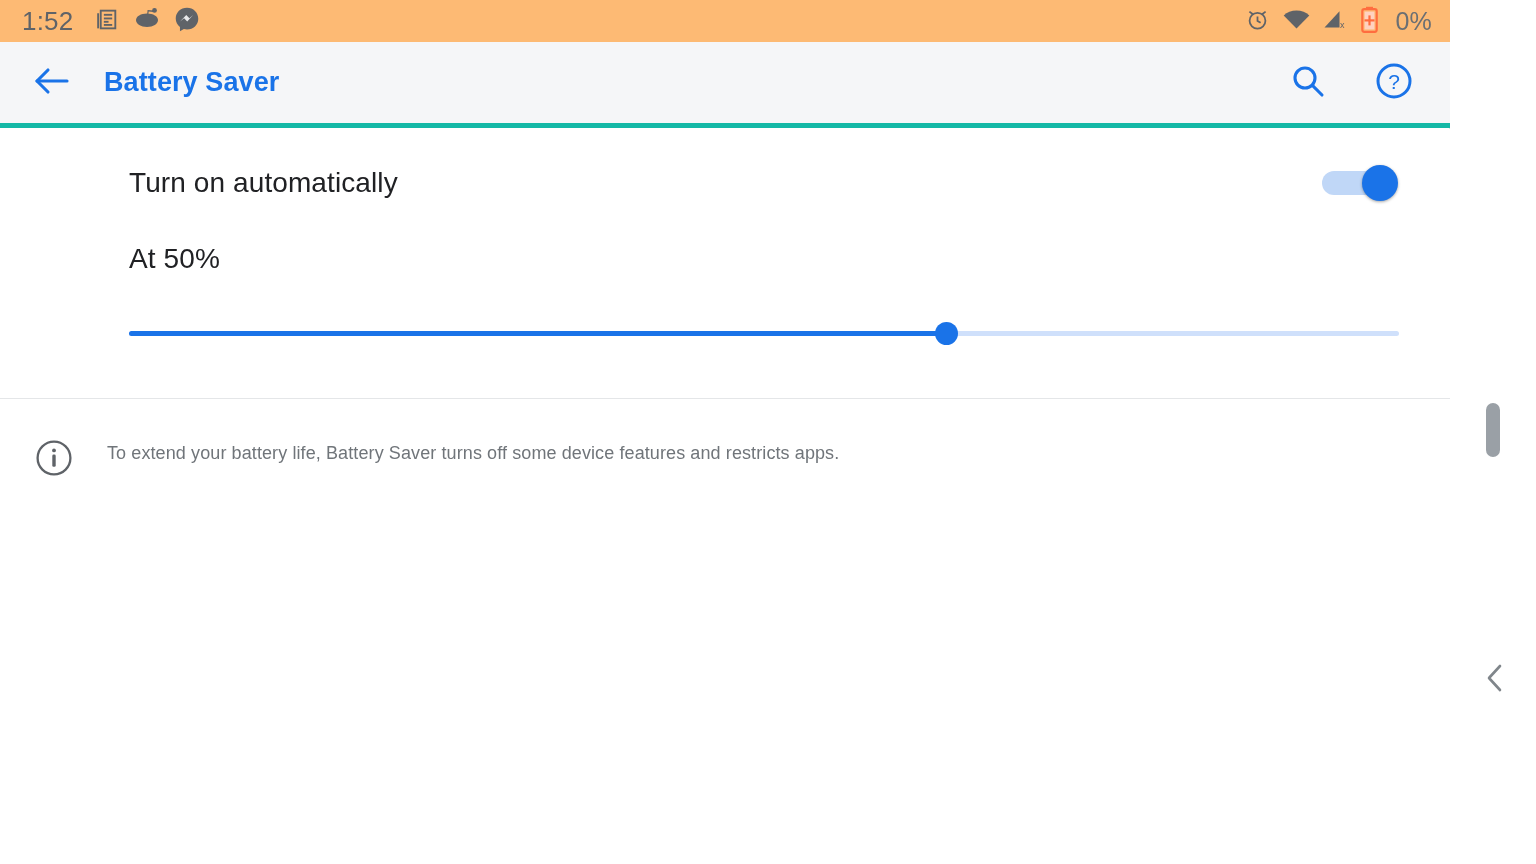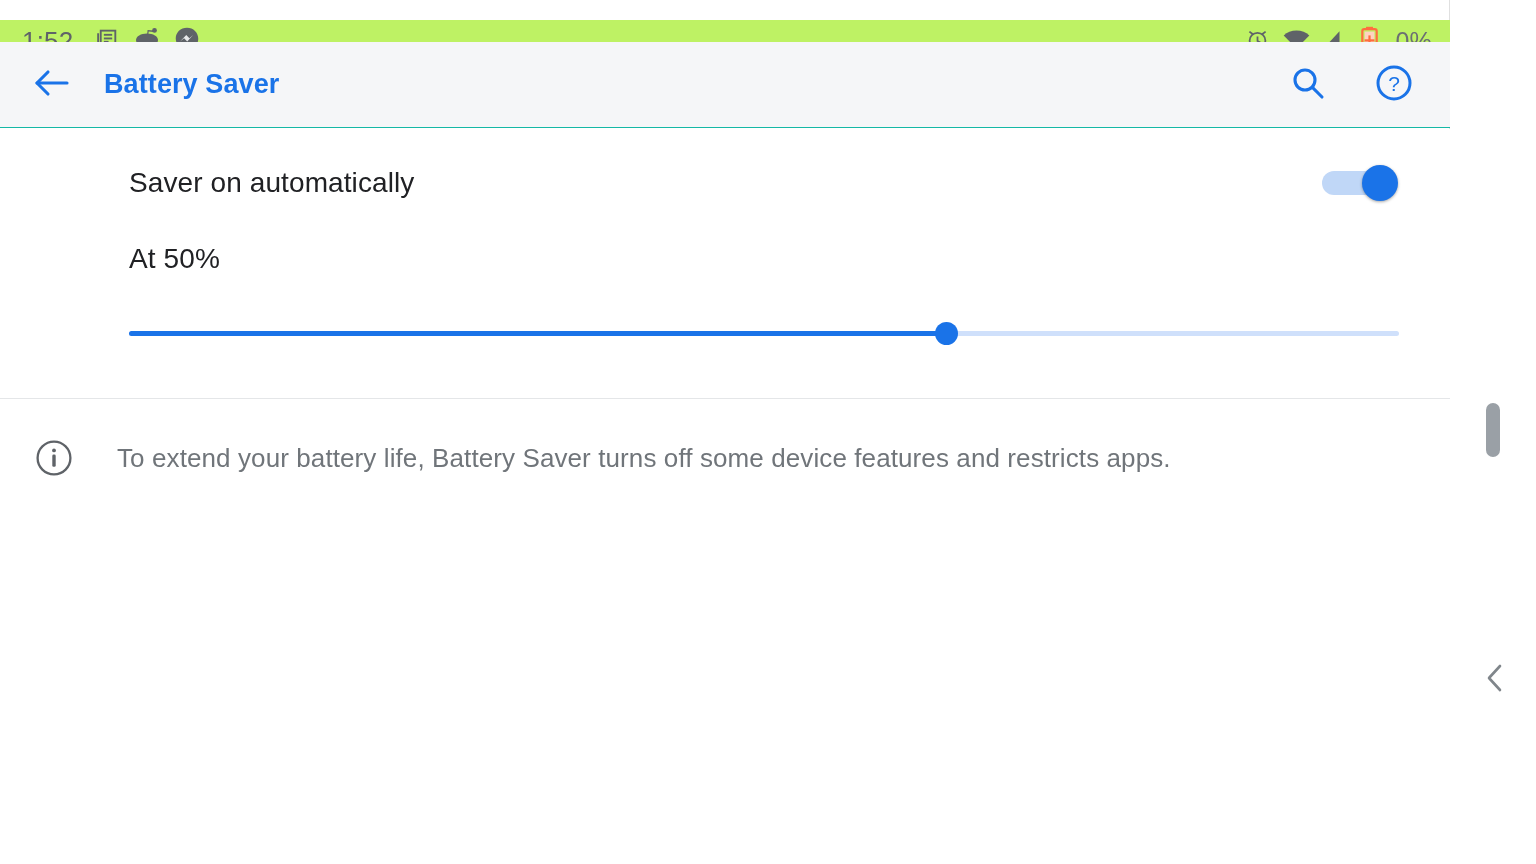--- a/index.html
+++ b/index.html
@@ -15,42 +15,41 @@
   .device {
     position:absolute; left:0; top:0;
     width:1450px; height:864px;
     background:#ffffff;
     border-right:1px solid #e0e0e0;
   }
 
   
   .status-bar {
     position:absolute; left:0; top:0; width:1450px; height:42px;
-    background:#bef264;
+    background:#fdba74;
     display:flex; align-items:center;
     padding:0 18px 0 22px;
-    margin-top:20px;
   }
   .status-clock {
     font-size:26px; color:#5f6368; letter-spacing:.2px;
     font-family:"Liberation Sans", sans-serif;
   }
   .status-notifs { display:flex; align-items:center; gap:14px; margin-left:22px; }
   .status-notifs .nicon { display:block; }
   .status-spacer { flex:1 1 auto; }
   .status-right { display:flex; align-items:center; gap:13px; }
   .battery-pct { font-size:25px; color:#6b6f73; margin-left:4px; letter-spacing:.2px; }
 
   
   .app-bar {
     position:absolute; left:0; top:42px; width:1450px; height:86px;
     background:#f5f6f8;
     display:flex; align-items:center;
     padding:0 28px 0 26px;
-    border-bottom:1px solid #14b8a6;
+    border-bottom:5px solid #14b8a6;
   }
   .back-btn { width:52px; height:52px; display:flex; align-items:center; justify-content:center; cursor:pointer; }
   .app-title {
     font-size:27px; color:#1a73e8; font-weight:700;
     margin-left:26px; letter-spacing:.1px;
   }
   .app-bar-spacer { flex:1 1 auto; }
   .bar-action { width:56px; height:56px; display:flex; align-items:center; justify-content:center; cursor:pointer; }
   .bar-action + .bar-action { margin-left:30px; }
 
@@ -117,21 +116,21 @@
 
   .section-div {
     margin-top:39px;
     height:1px; background:#e4e6e8; width:100%;
   }
 
   
   .info-row { display:flex; align-items:flex-start; padding:42px 60px 0 34px; }
   .info-icon { width:40px; height:40px; flex:0 0 40px; margin-top:-3px; }
   .info-text {
-    margin-left:43px; font-size:26px; color:#70757a;
+    margin-left:33px; font-size:18px; color:#70757a;
     line-height:1.35; letter-spacing:.1px;
   }
 
   
   .scrollbar-thumb {
     position:absolute; left:1486px; top:403px;
     width:14px; height:54px; border-radius:7px;
     background:#9aa0a6; cursor:pointer;
   }
   .nav-chevron {
@@ -249,21 +248,21 @@
             </svg>
         </span>
       </div>
     </div>
 
     <div class="content">
 
       <div class="pref-block">
 
         <div class="row-toggle">
-          <span class="label">Saver on automatically</span>
+          <span class="label">Turn on automatically</span>
           <span class="sp"></span>
           <span class="switch">
             <span class="track"></span>
             <span class="thumb"></span>
           </span>
         </div>
 
         <div class="row-threshold">
           <span class="label">At 50%</span>
         </div>

